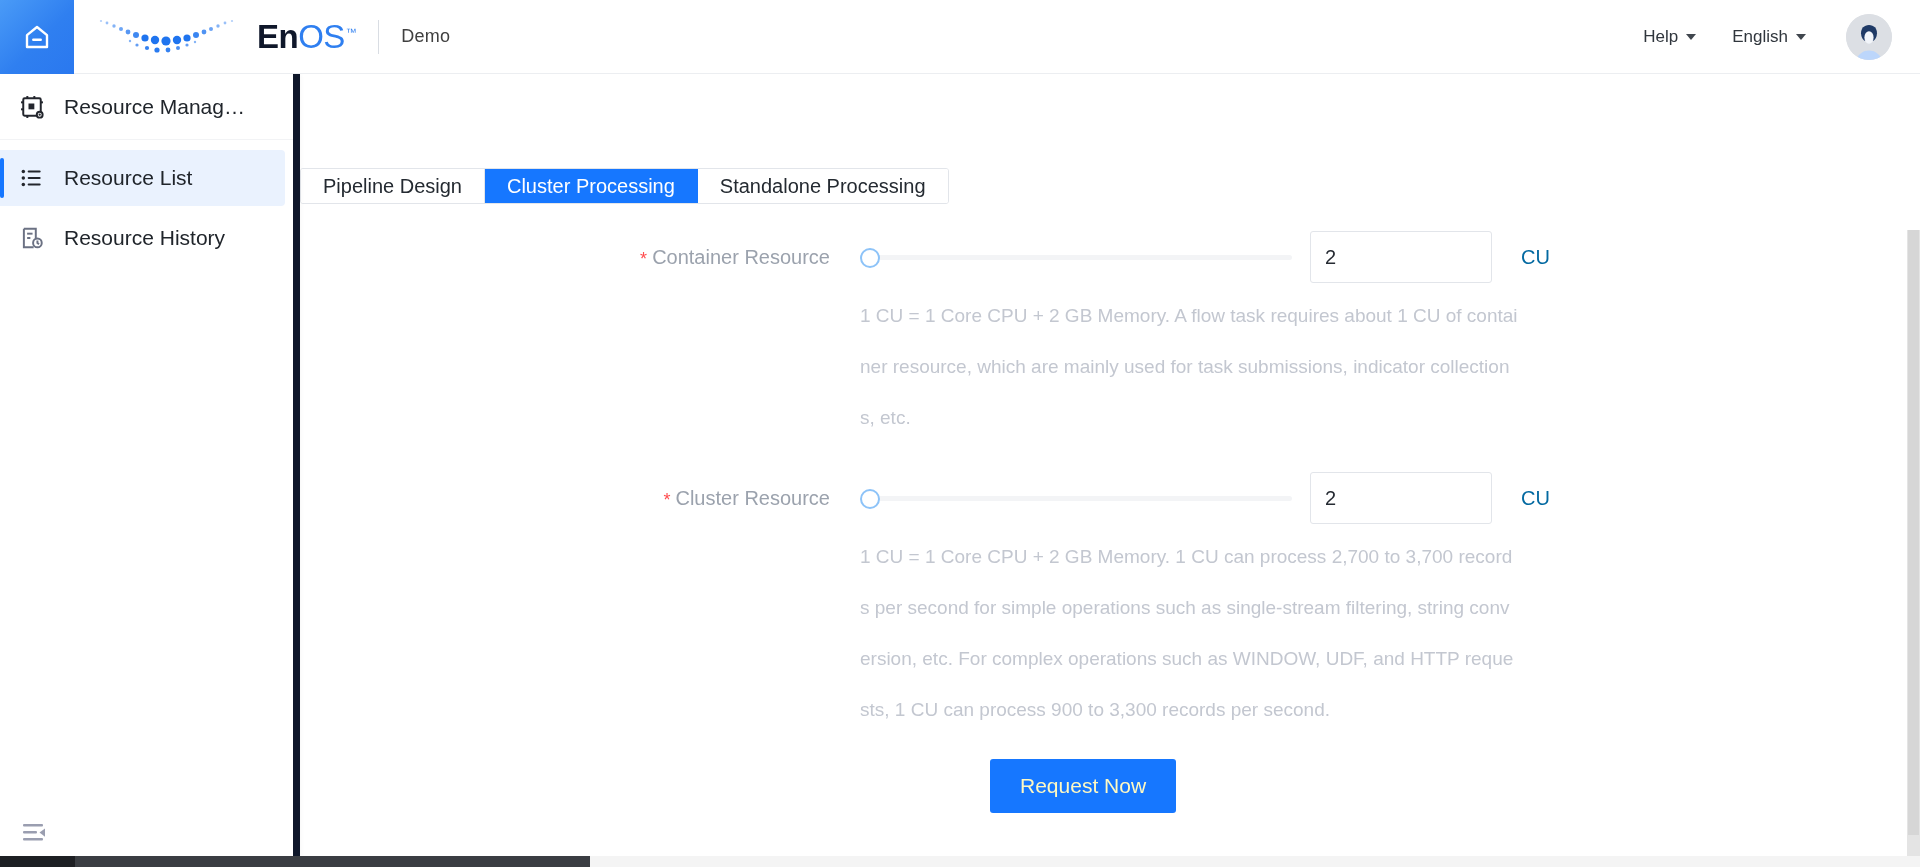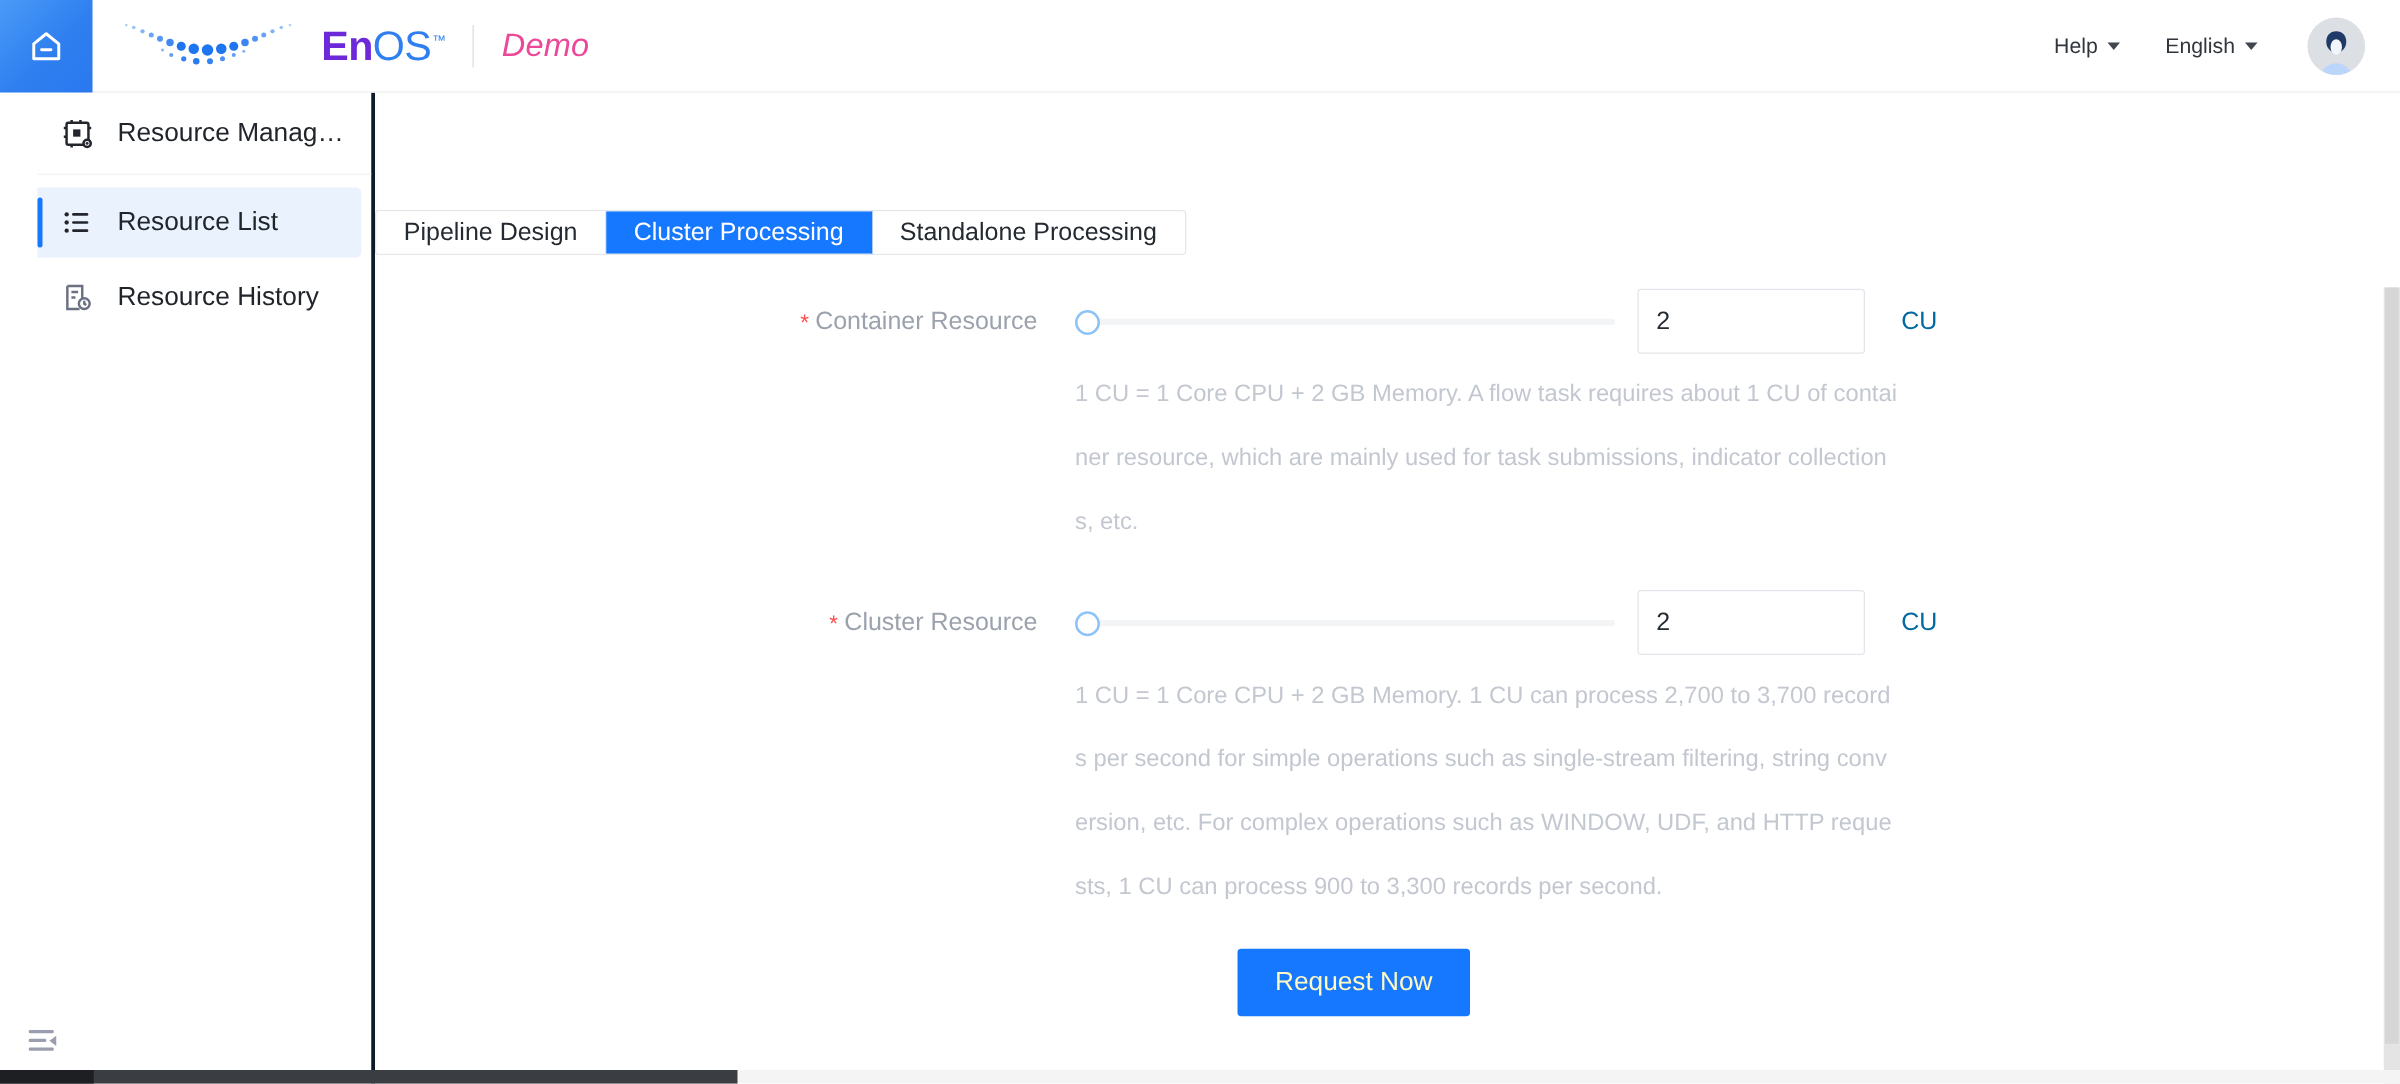--- a/index.html
+++ b/index.html
@@ -35,32 +35,32 @@
   .brand-wrap {
     display: flex; align-items: center; height: 74px;
     margin-left: 25px;
   }
   .logo-mark { display: block; }
   .logo-word {
     font-size: 33px; font-weight: bold; letter-spacing: -0.5px;
     margin-left: 6px; position: relative; line-height: 1;
     font-family: "Liberation Sans", sans-serif;
   }
-  .logo-word .en { color: #6d28d9; }
+  .logo-word .en { color: #0f172a; }
   .logo-word .os { color: #2f7ff0; font-weight: normal; }
   .logo-word .tm {
     font-size: 11px; vertical-align: super; color: #2f7ff0;
     font-weight: normal; margin-left: 1px;
   }
   .brand-sep {
     width: 1px; height: 34px; background: #d9dde3;
     margin: 0 22px;
   }
   .tenant-name {
-    font-size: 26px; color: #ec4899; letter-spacing: .2px; font-style: italic;
+    font-size: 18px; color: #404040; letter-spacing: .2px;
   }
 
   .topbar-right {
     margin-left: auto; display: flex; align-items: center;
     padding-right: 28px; gap: 0;
   }
   .tb-item {
     display: flex; align-items: center; gap: 8px;
     font-size: 17px; color: #30363d;
     padding: 8px 18px; cursor: pointer; white-space: nowrap;
@@ -77,24 +77,23 @@
     background: #dcdfe4; margin-left: 22px;
     overflow: hidden; position: relative; cursor: pointer;
     flex: 0 0 46px;
   }
 
   
   .sidebar {
     position: absolute; top: 74px; left: 0;
     width: 300px; height: 793px;
     background: #ffffff;
-    border-right: 3px solid #0f172a;
+    border-right: 7px solid #0f172a;
     box-shadow: 1px 0 4px rgba(0,0,0,.035);
     z-index: 30;
-    padding-left: 30px;
   }
   .side-head {
     height: 66px; display: flex; align-items: center;
     padding: 0 18px 0 18px;
     border-bottom: 1px solid #f2f3f5;
     gap: 18px;
   }
   .side-head .label {
     font-size: 21px; color: #20252b; white-space: nowrap;
     overflow: hidden; text-overflow: ellipsis;

